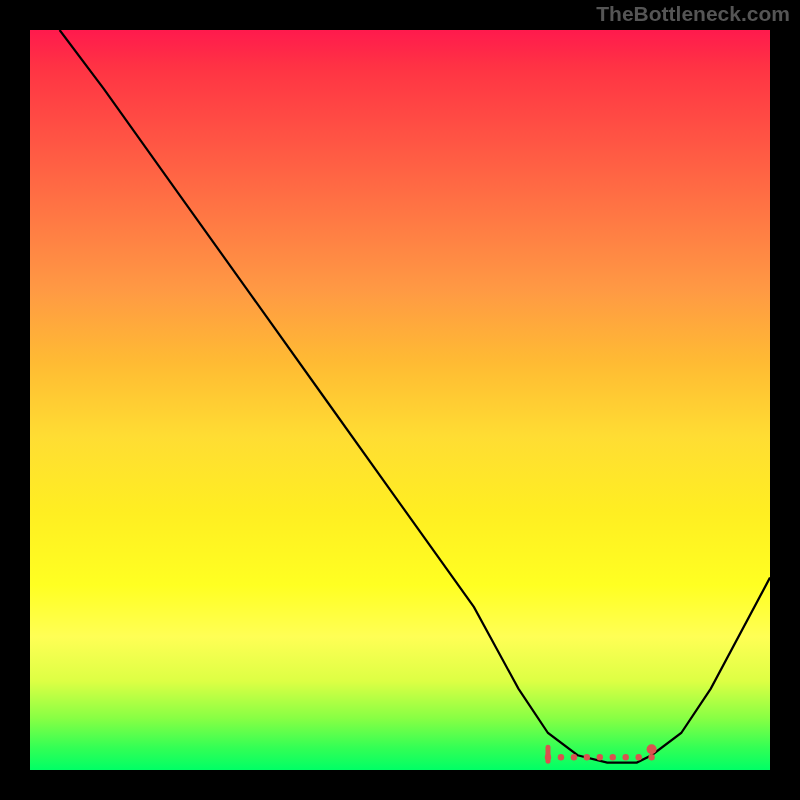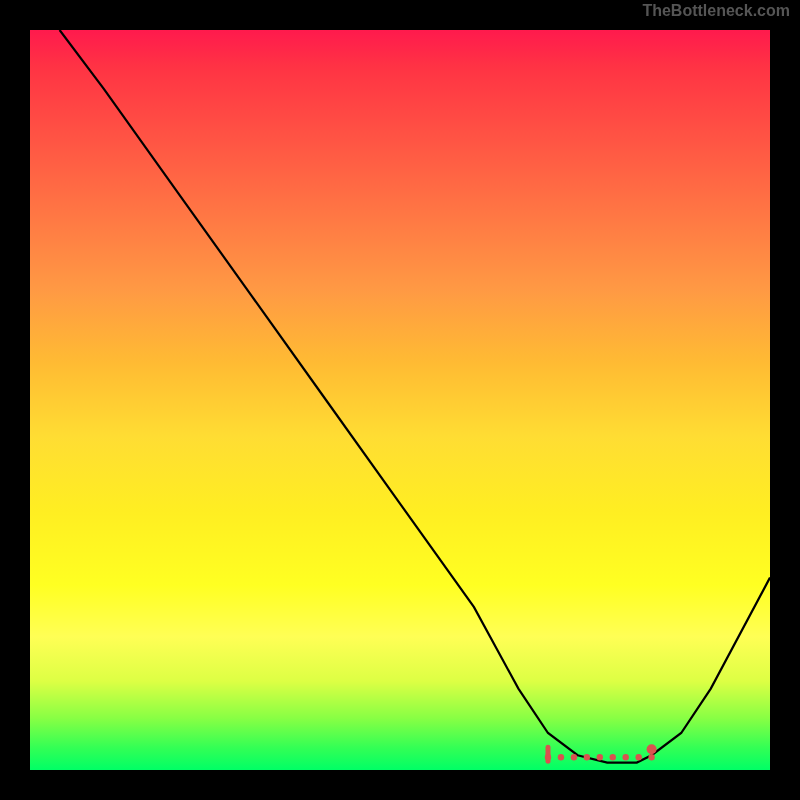--- a/index.html
+++ b/index.html
@@ -9,21 +9,21 @@
     height: 800px;
     background: #000;
     position: relative;
     font-family: Arial, sans-serif;
   }
   .watermark {
     position: absolute;
     top: 2px;
     right: 10px;
     color: #555;
-    font-size: 16px;
+    font-size: 21px;
     font-weight: bold;
     z-index: 10;
   }
   .plot-area {
     position: absolute;
     left: 30px;
     top: 30px;
     width: 740px;
     height: 740px;
     background: linear-gradient(to bottom,

